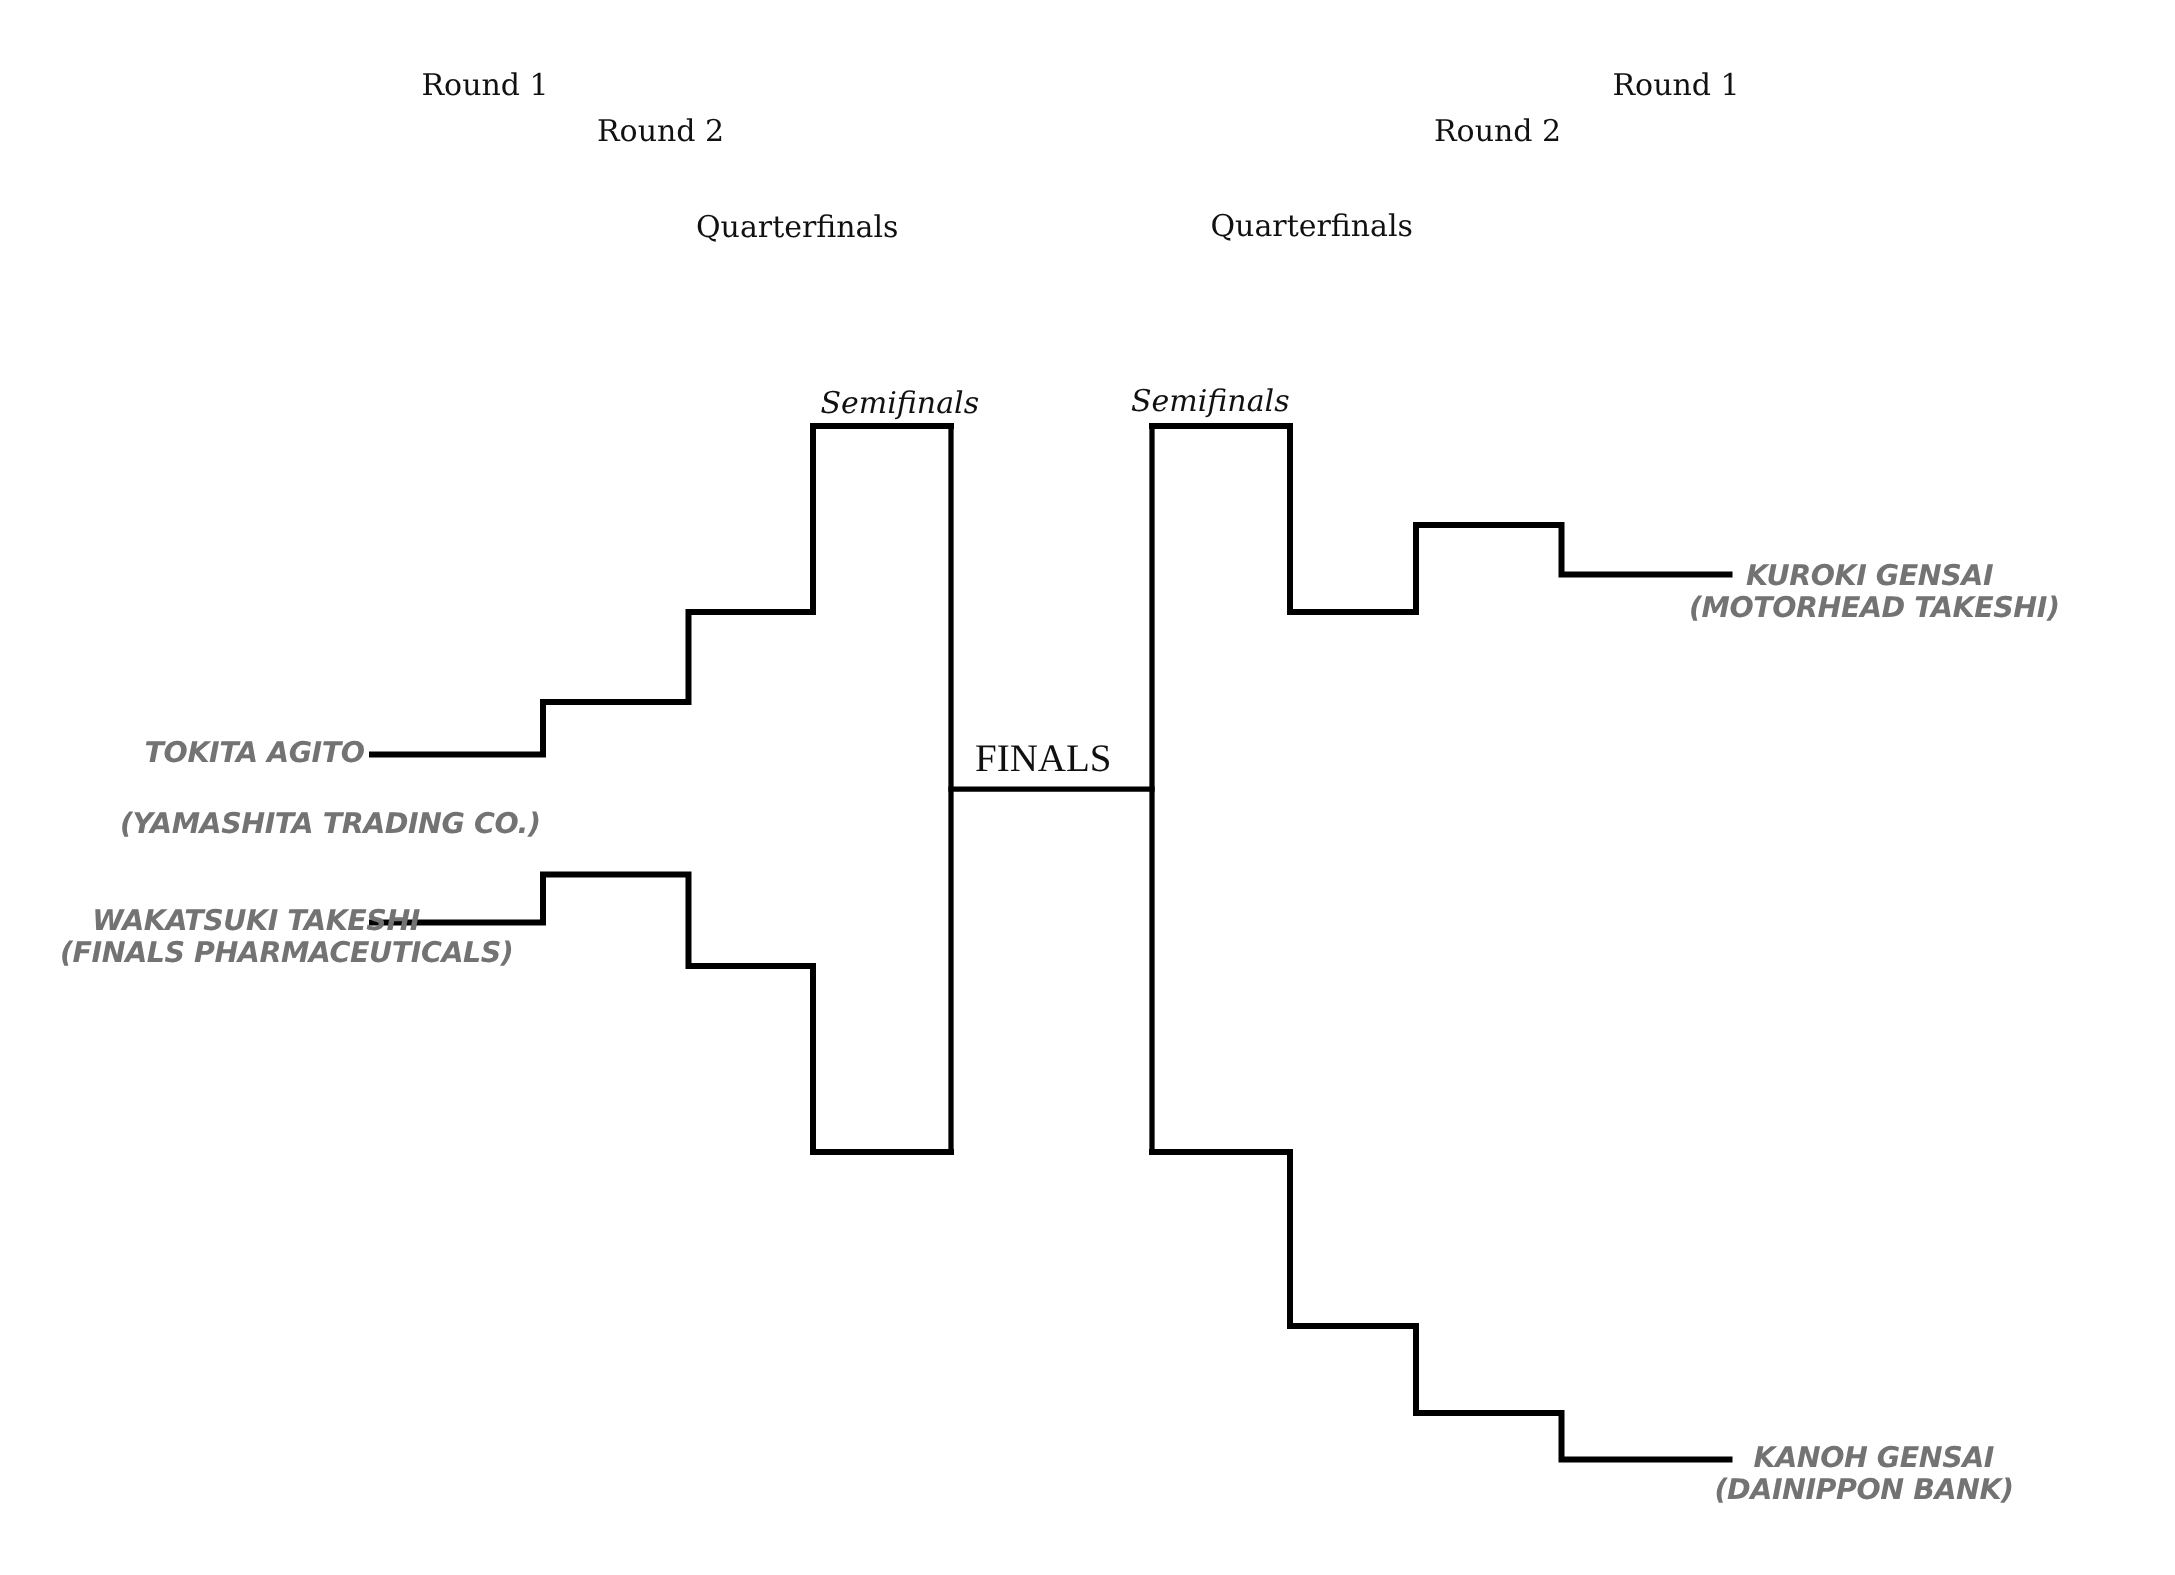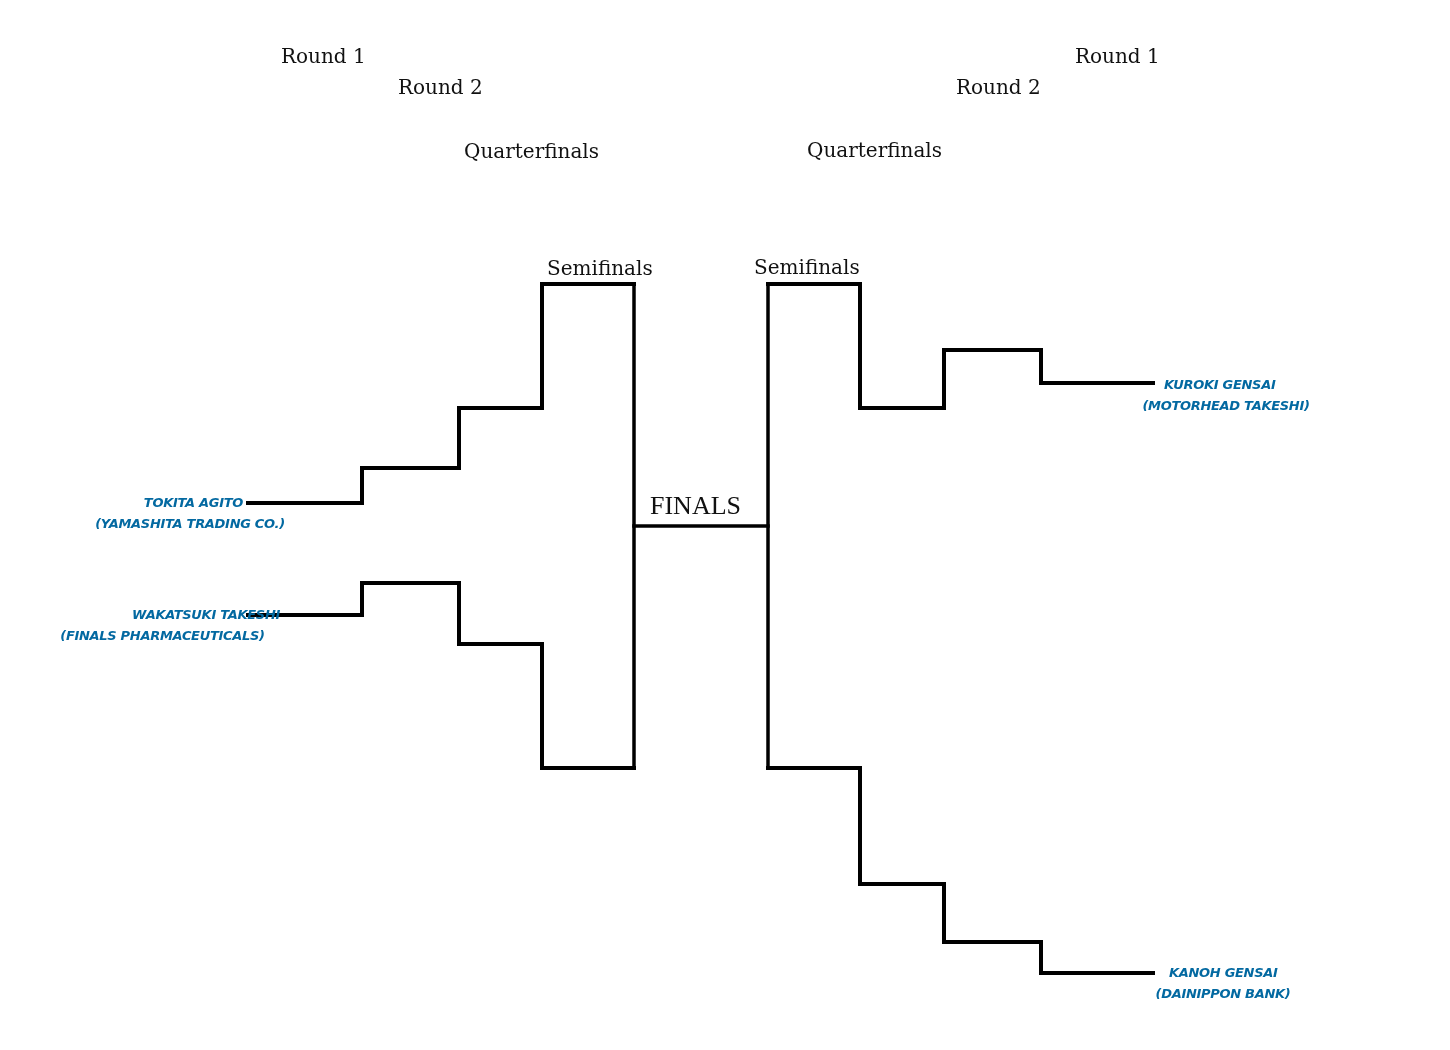--- a/index.html
+++ b/index.html
@@ -1,22 +1,22 @@
 <!DOCTYPE html>
 <html><head>
   <meta charset="utf-8">
   <style>
     html, body { margin: 0; padding: 0; background: #ffffff; }
     body { width: 1450px; height: 1050px; position: relative; overflow: hidden; }
     .lbl { position: absolute; font-family: "DejaVu Serif", "Liberation Serif", serif; color: #111; white-space: nowrap; line-height: 1; }
     .round { font-size: 20px; margin-left: 30px; }
     .qf { font-size: 20px; }
-    .semi { font-size: 20px; }
+    .semi { font-size: 20px; font-style: italic; }
     .finals { font-size: 26px; font-family: Liberation Serif, serif; }
-    .name { position: absolute; font-family: "DejaVu Sans", "Liberation Sans", sans-serif; font-weight: bold; font-style: italic; font-size: 13px; color: #0369a1; line-height: 21px; white-space: nowrap; letter-spacing: -0.3px; }
+    .name { position: absolute; font-family: "DejaVu Sans", "Liberation Sans", sans-serif; font-weight: bold; font-style: italic; font-size: 19px; color: #737373; line-height: 21px; white-space: nowrap; letter-spacing: -0.3px; }
     .name.r { text-align: right; }
     .name.c { text-align: center; }
     svg#bracket { position: absolute; left: 0; top: 0; }
     svg#bracket path { fill: none; stroke: #000; stroke-linejoin: miter; stroke-linecap: square; }
   </style>
 </head>
 <body>
 
 <svg id="bracket" width="1450" height="1050">
   <path stroke-width="4" d="M248,503 L362,503 L362,468 L459,468 L459,408 L542,408 L542,284 L634,284"></path>
@@ -36,21 +36,21 @@
 <div class="lbl round" style="left:1045px; top:46px;">Round 1</div>
 <div class="lbl round" style="left:926px; top:77px;">Round 2</div>
 <div class="lbl qf" style="left:807px; top:140px;">Quarterfinals</div>
 <div class="lbl semi" style="left:754px; top:257px;">Semifinals</div>
 
 <div class="lbl finals" style="left:650px; top:493px;">FINALS</div>
 
 <div class="name r" style="right:1207px; top:492px;">
   <div>TOKITA AGITO</div>
 </div>
-<div class="name c" style="left:80px; width:220px; top:513px;">(YAMASHITA TRADING CO.)</div>
+<div class="name c" style="left:80px; width:220px; top:539px;">(YAMASHITA TRADING CO.)</div>
 
 <div class="name r" style="right:1170px; top:604px;">
   <div>WAKATSUKI TAKESHI</div>
 </div>
 <div class="name c" style="left:40px; width:245px; top:625px;">(FINALS PHARMACEUTICALS)</div>
 
 <div class="name" style="left:1164px; top:374px;">
   <div>KUROKI GENSAI</div>
 </div>
 <div class="name c" style="left:1126px; width:200px; top:395px;">(MOTORHEAD TAKESHI)</div>

